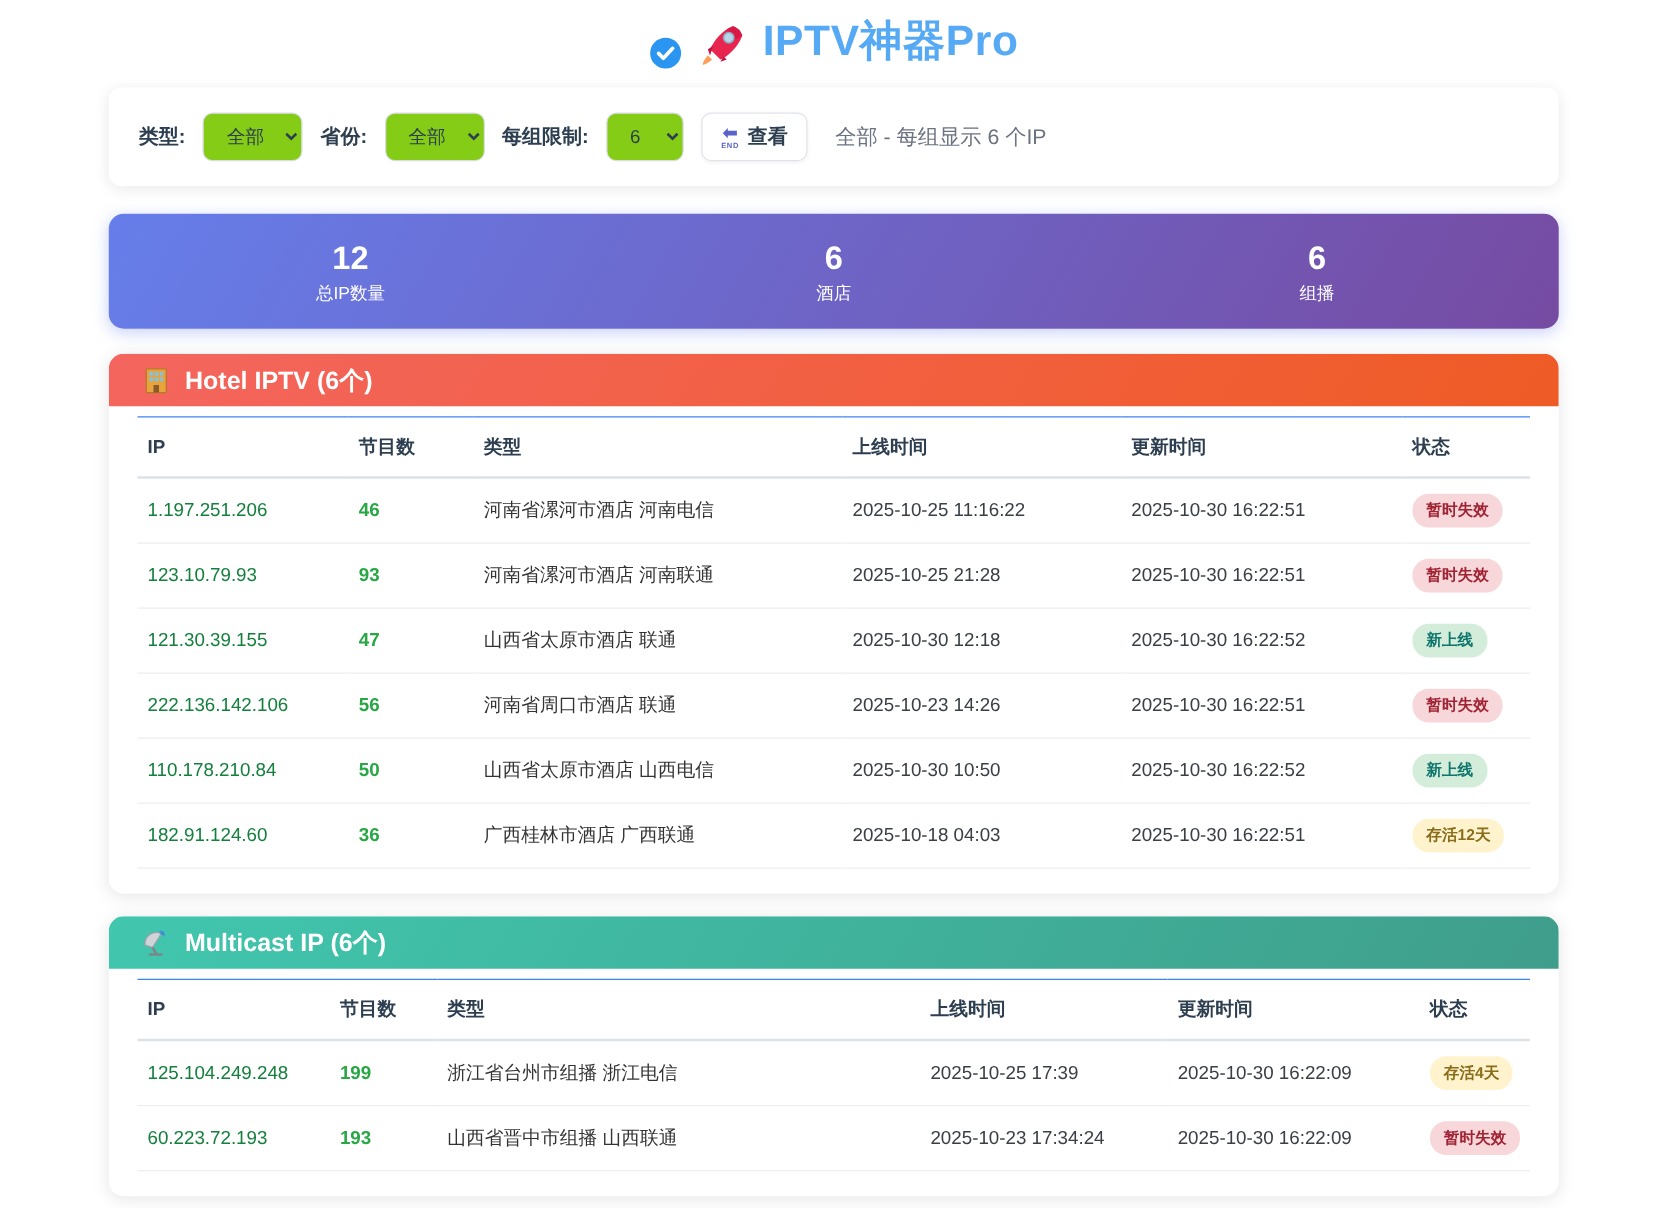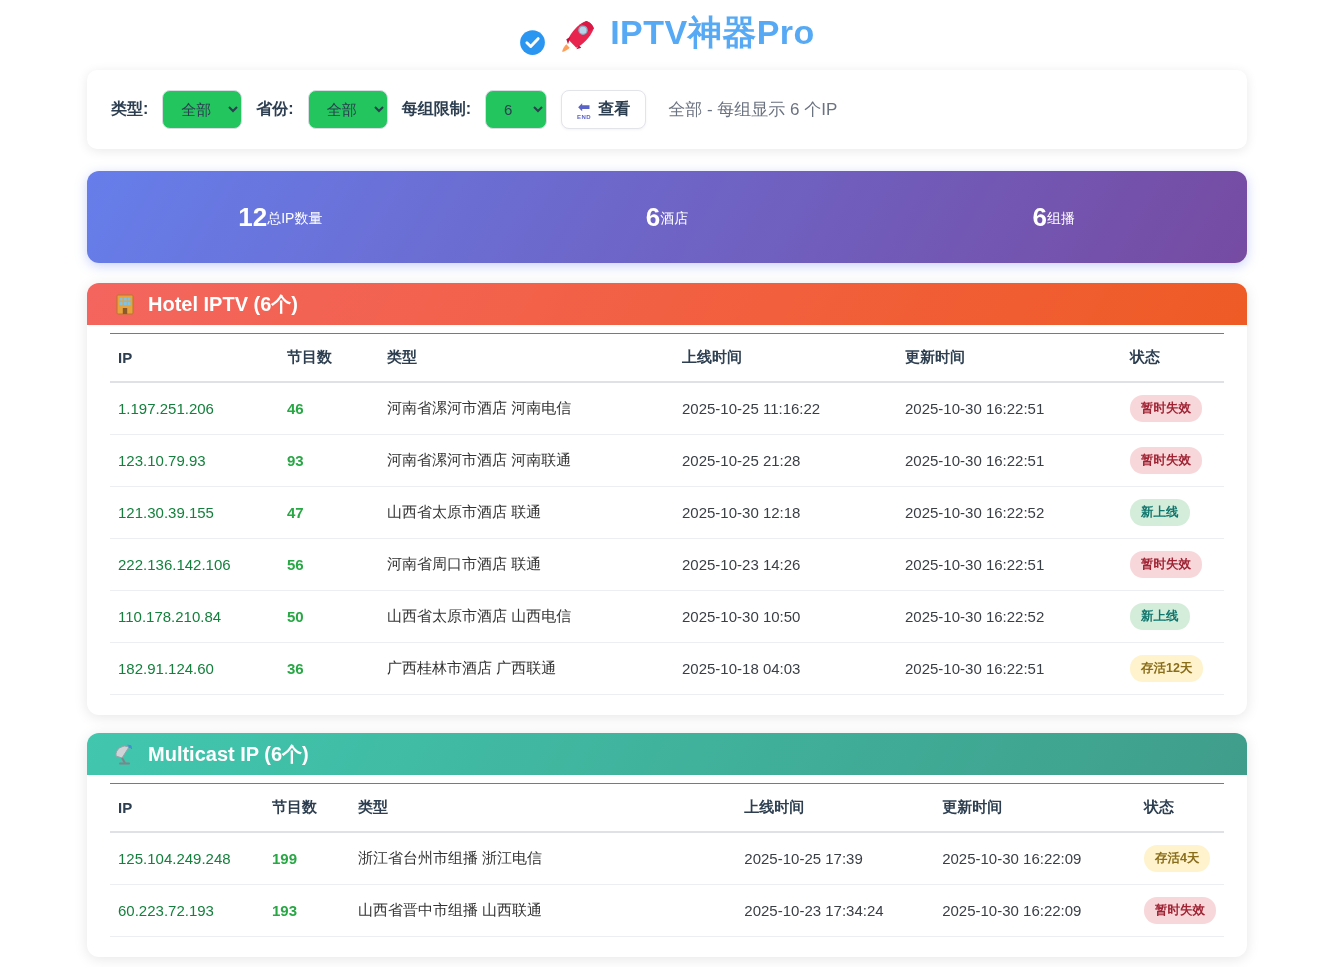--- a/index.html
+++ b/index.html
@@ -16,42 +16,42 @@
   
   .filter-card {
     background: #fff; border-radius: 10px; padding: 20px 24px;
     box-shadow: 0 2px 12px rgba(0,0,0,0.09);
     display: flex; align-items: center; gap: 14px;
     margin-bottom: 22px;
   }
   .filter-label { font-size: 16px; font-weight: bold; color: #2c3e50; }
   .filter-select {
     font-family: inherit; font-size: 15px; color: #2c3e50;
-    padding: 9px 14px; border: 1px solid #d9dce3; border-radius: 8px; background: #22c55e;
+    padding: 9px 14px; border: 1px solid #d9dce3; border-radius: 8px; background: #84cc16;
     min-width: 66px; cursor: pointer;
   }
   .limit-select { min-width: 62px; }
   .view-btn {
     display: flex; align-items: center; gap: 7px;
     background: #fff; border: 1px solid #e2e4ea; border-radius: 8px;
     padding: 8px 15px; font-family: inherit; font-size: 16px; font-weight: bold; color: #2c3e50;
     cursor: pointer; box-shadow: 0 1px 3px rgba(0,0,0,0.05);
   }
   .end-icon { display: inline-flex; flex-direction: column; align-items: center; line-height: 1; }
   .end-icon .arrow { color: #5a63c8; font-size: 15px; font-weight: bold; }
   .end-icon .end-txt { color: #5a63c8; font-size: 6px; font-weight: bold; letter-spacing: 0.5px; }
   .filter-summary { font-size: 17px; color: #6b7280; margin-left: 8px; }
 
   
   .stats-bar {
     background: linear-gradient(120deg, #667eea 0%, #764ba2 100%);
     border-radius: 12px; height: 92px; display: flex; margin-bottom: 20px;
     box-shadow: 0 3px 12px rgba(102,126,234,0.35);
   }
-  .stat { flex: 1; display: flex; flex-direction: row; align-items: center; justify-content: center; color: #fff; }
+  .stat { flex: 1; display: flex; flex-direction: column; align-items: center; justify-content: center; color: #fff; }
   .stat-value { font-size: 26px; font-weight: bold; }
   .stat-label { font-size: 14px; margin-top: 4px; text-align: center; }
 
   
   .section-card { background: #fff; border-radius: 12px; overflow: hidden;
     box-shadow: 0 2px 14px rgba(0,0,0,0.10); margin-bottom: 18px; }
   .section-header { height: 42px; display: flex; align-items: center; gap: 11px; padding: 0 26px;
     color: #fff; font-size: 20px; font-weight: bold; }
   .hotel-header { background: linear-gradient(120deg, #f4655f 0%, #ef5b25 100%); }
   .multicast-header { background: linear-gradient(120deg, #41c7ae 0%, #3f9e8b 100%); }

